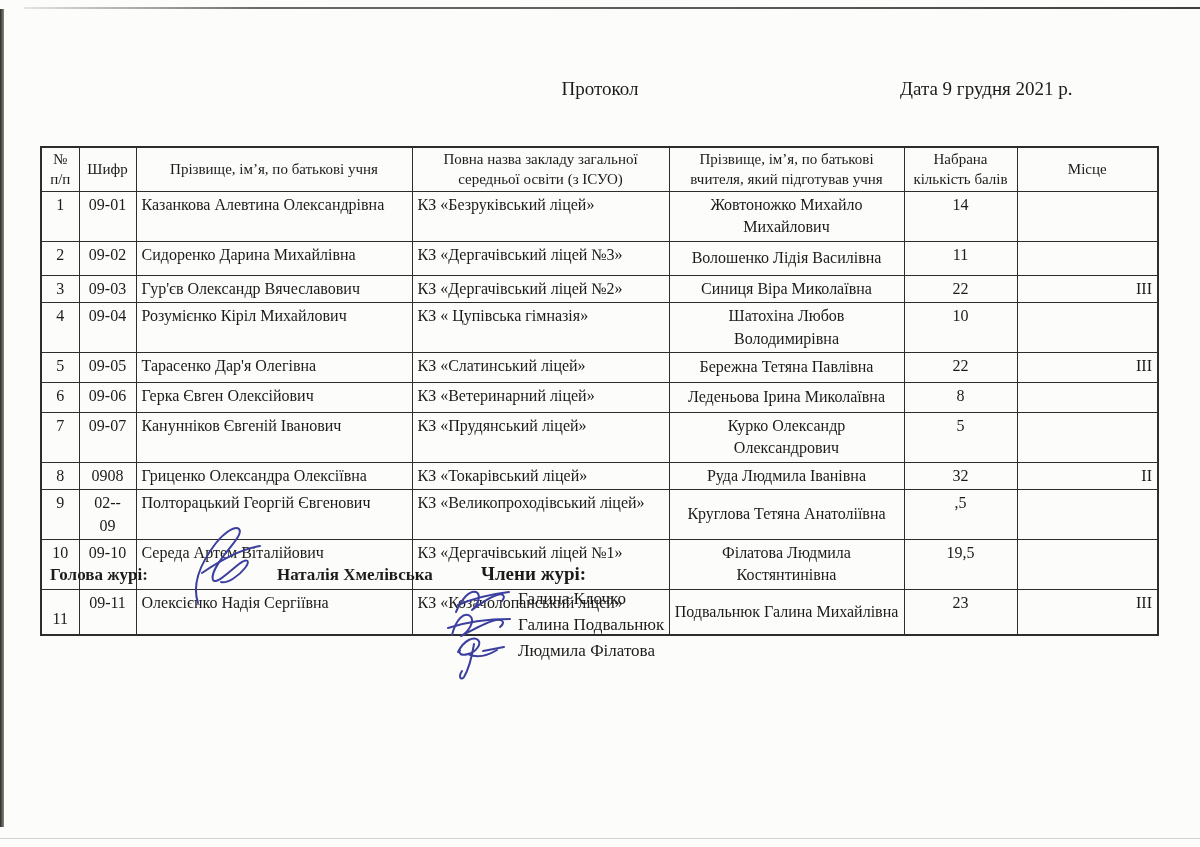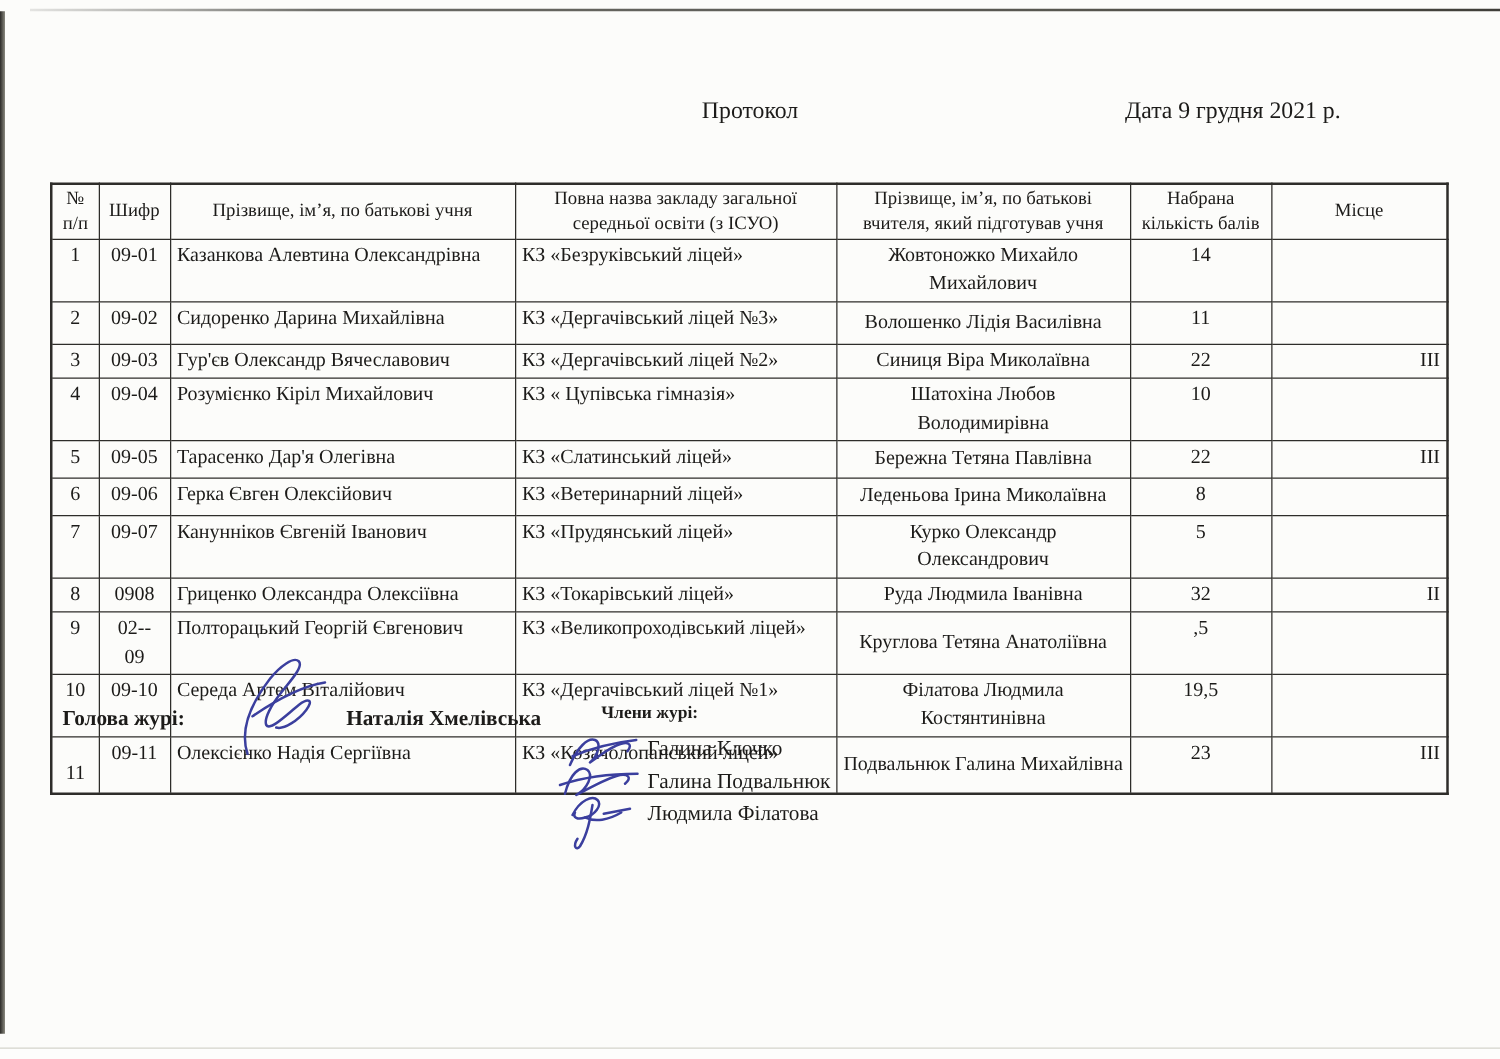--- a/index.html
+++ b/index.html
@@ -95,21 +95,21 @@
   .jury-head-label {
     position: absolute; left: 50px; top: 565px;
     font-weight: bold; font-size: 17px;
   }
   .jury-head-name {
     position: absolute; left: 277px; top: 565px;
     font-weight: bold; font-size: 17px;
   }
   .jury-members-label {
     position: absolute; left: 481px; top: 563px;
-    font-weight: bold; font-size: 14px;
+    font-weight: bold; font-size: 19px;
   }
   .jury-member-name {
     position: absolute; left: 518px;
     font-size: 17px;
   }
   .jury-member-name.m0 { top: 589px; }
   .jury-member-name.m1 { top: 615px; }
   .jury-member-name.m2 { top: 641px; }
 
   .sig { position: absolute; }

